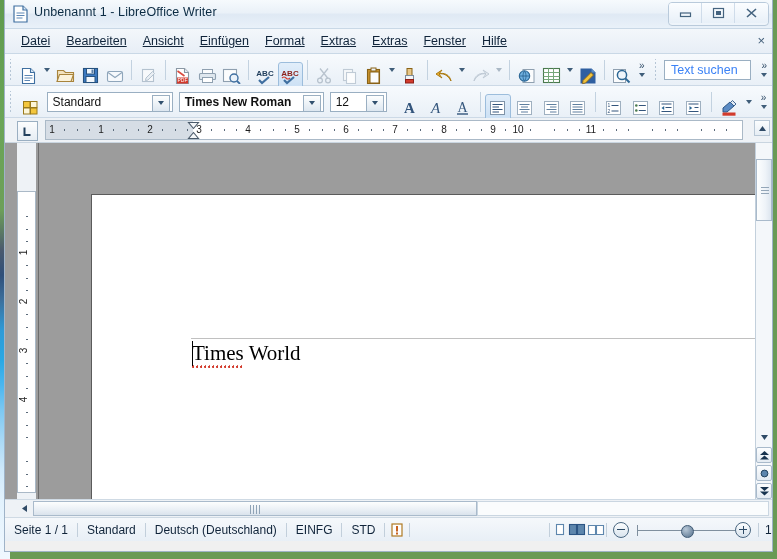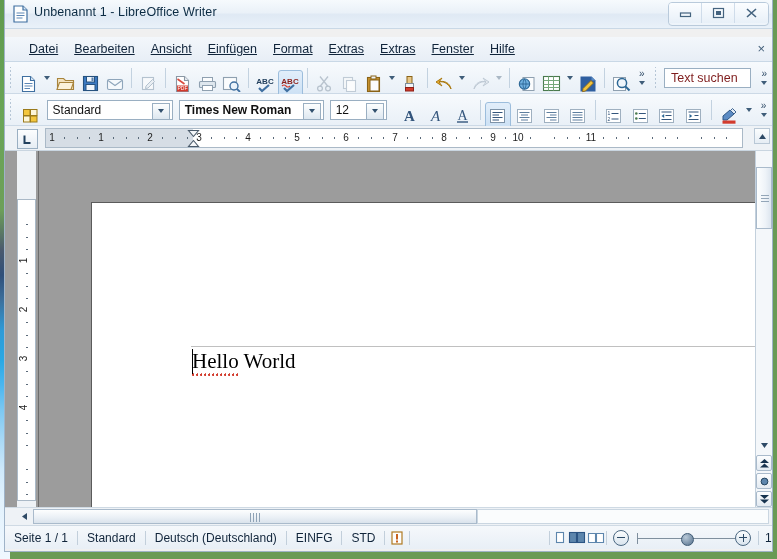--- a/index.html
+++ b/index.html
@@ -30,21 +30,21 @@
   .tb-buttons{position:absolute;right:3px;top:2px;height:22px;display:flex;
     border:1px solid #b9cadb;border-radius:4px;overflow:hidden;background:#eef4fa;}
   .tb-btn{width:32px;height:20px;display:flex;align-items:center;justify-content:center;
     background:linear-gradient(to bottom,#fbfdff,#e8f0f8);
     border-right:1px solid #cfdcea;color:#3a546b;}
   .tb-btn:last-child{border-right:none;width:33px;}
   
   #menubar{position:relative;height:24px;
     background:linear-gradient(to bottom,#f3f7fb,#e7eef6);
     border-bottom:1px solid #c9d8e6;}
-  #menubar ul{list-style:none;margin:8px;padding:0 0 0 8px;display:flex;height:24px;align-items:center;}
+  #menubar ul{list-style:none;margin:0;padding:0 0 0 8px;display:flex;height:24px;align-items:center;}
   #menubar li{padding:3px 8px;font-size:12.5px;color:#10243a;cursor:default;white-space:nowrap;}
   #menubar li u{text-decoration:underline;}
   #menu-close{position:absolute;right:7px;top:4px;font-size:13px;color:#44607a;cursor:default;}
   
   .toolbar{position:relative;height:31px;display:flex;align-items:center;
     background:linear-gradient(to bottom,#f7fafd,#e9f0f7);
     border-bottom:1px solid #ccd9e6;}
   .grip{width:7px;height:22px;margin:0 3px 0 2px;
     background-image:radial-gradient(#b6c6d6 1px,transparent 1px);
     background-size:3px 4px;background-position:2px 2px;background-repeat:repeat-y;}
@@ -67,21 +67,21 @@
   .combo .val{padding-left:5px;font-size:12px;color:#111;white-space:nowrap;overflow:hidden;}
   .combo .arrow{position:absolute;right:2px;top:2px;width:16px;height:15px;
     border:1px solid #9aafc2;background:linear-gradient(to bottom,#fdfefe,#dde7f0);
     display:flex;align-items:center;justify-content:center;}
   .combo .arrow i{width:0;height:0;border-left:3.5px solid transparent;
     border-right:3.5px solid transparent;border-top:4px solid #31506e;}
   #style-combo{width:128px;}
   #font-combo{width:147px;font-weight:bold;}
   #size-combo{width:58px;}
   #search-box{height:20px;border:1px solid #9aafc2;background:#fff;width:95px;
-    display:flex;align-items:center;padding-left:6px;font-size:12.5px;color:#7f1d1d;
+    display:flex;align-items:center;padding-left:6px;font-size:12.5px;color:#3b82f6;
     box-sizing:border-box;margin-left:3px;}
   
   #rulerrow{position:relative;height:24px;background:#eef2f6;border-bottom:1px solid #c9d5e0;}
   #tabstop-btn{position:absolute;left:12px;top:3px;width:19px;height:18px;
     border:1px solid #9aafc2;background:linear-gradient(to bottom,#fcfdfe,#e6edf4);
     display:flex;align-items:center;justify-content:center;}
   #hruler{position:absolute;left:40px;top:2px;right:29px;height:20px;background:#fff;
     border:1px solid #aab9c7;box-sizing:border-box;overflow:hidden;}
   #hruler .margin{position:absolute;top:0;bottom:0;background:#d6dde5;}
   .rtick{position:absolute;top:8px;width:1px;height:2px;background:#5a6a7a;}
@@ -660,21 +660,21 @@
           <span class="vtick" style="top: 281.5px;"></span>
           <span class="vtick" style="top: 293.75px;"></span>
         </div>
     </div>
 
     <div id="canvas">
       <div id="page">
         <div id="textboundary"></div>
         <div id="caret-bar"></div>
         <div id="doc-text">
-          <span class="misspell">Hello</span><span> World</span>
+          <span class="misspell">Times</span><span> World</span>
         </div>
       </div>
     </div>
 
     <div id="vscroll">
       <div id="vthumb">
         <div class="grip3"></div>
       </div>
       <div class="sb-arrow" style="position:absolute;left:0;bottom:54px;border:none;background:none;">
         <svg class="svgic" width="7" height="5" viewBox="0 0 7 5">

